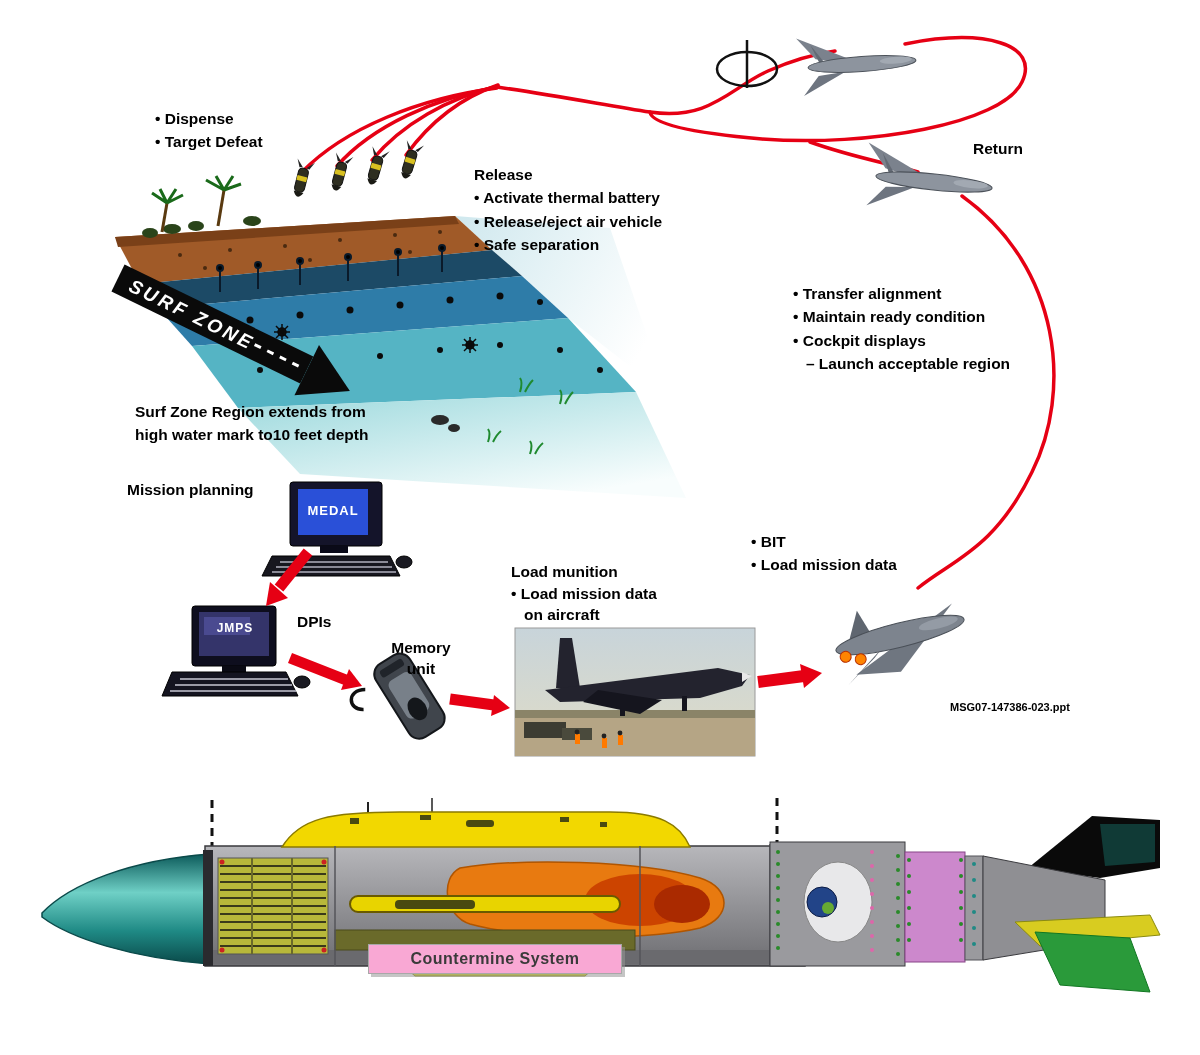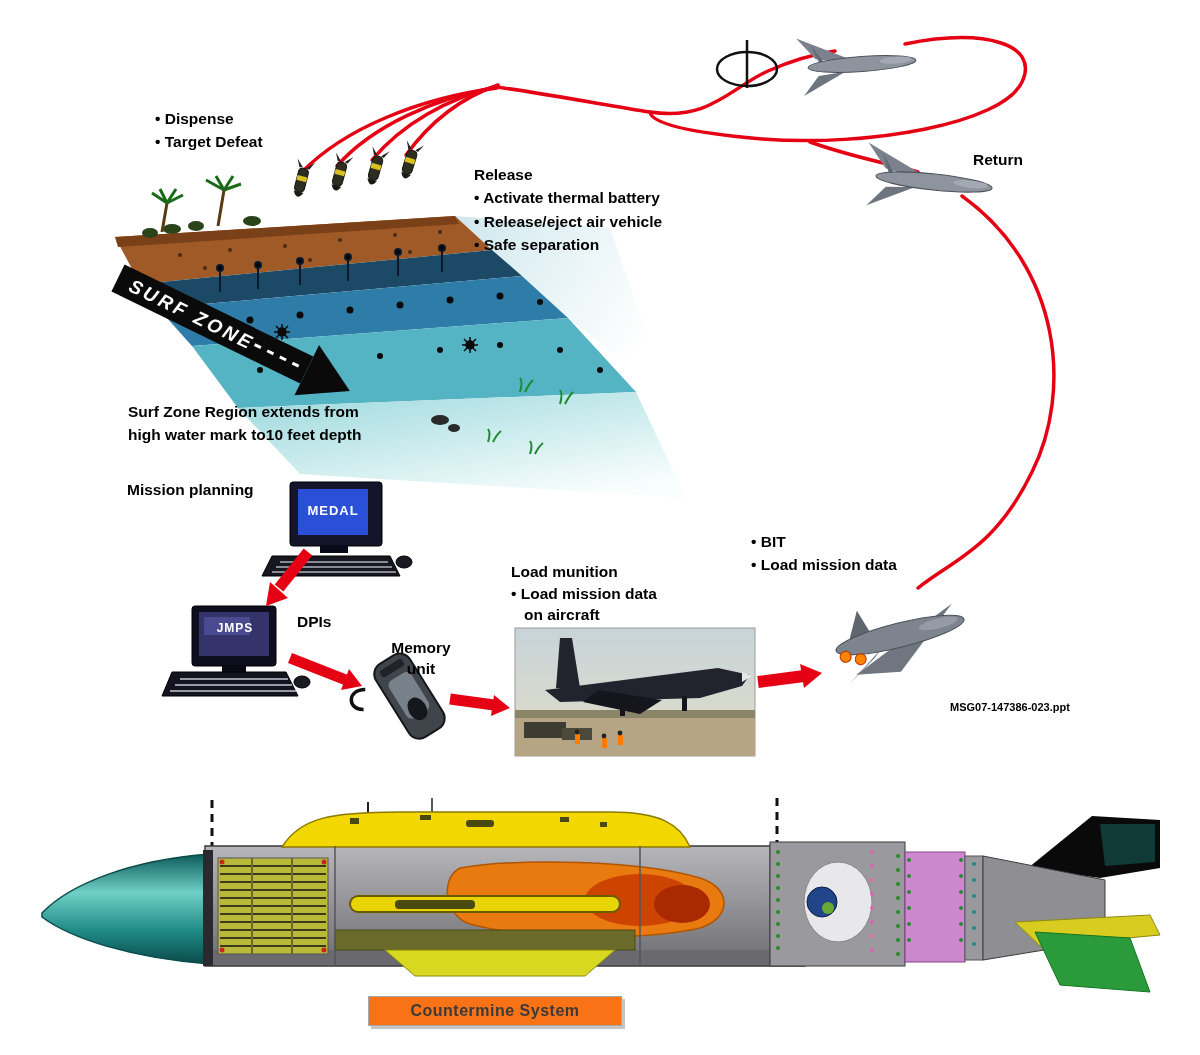--- a/index.html
+++ b/index.html
@@ -12,22 +12,22 @@
     position:absolute; color:#000; font-weight:bold; font-size:15.5px;
     line-height:1.5; white-space:pre-wrap;
   }
   .small { font-size:11px; line-height:1.2; }
   .center { text-align:center;margin-top:40px; }
   .screen-label {
     position:absolute; color:#ffffff; font-weight:bold; text-align:center;
     white-space:pre; letter-spacing:1px;
   }
   .cm-box {
-    position:absolute; left:368px; top:996px; width:252px; height:28px;
-    background:#f97316; border:1px solid #a8a8a8;
+    position:absolute; left:368px; top:944px; width:252px; height:28px;
+    background:#f9a8d4; border:1px solid #a8a8a8;
     box-shadow:3px 3px 0 rgba(150,150,150,.55);
     display:flex; align-items:center; justify-content:center;
     font-weight:bold; font-size:16px; color:#3a3a3a; letter-spacing:.5px;
   }
 </style>
 </head>
 <body>
 
 <div class="canvas">
 
@@ -417,24 +417,28 @@
 </svg>
 
 <div class="label" style="left:155px; top:74px;margin-top:33px;">• Dispense
 • Target Defeat</div>
 
 <div class="label" style="left:474px; top:126px;margin-top:37px;">Release
 • Activate thermal battery
 • Release/eject air vehicle
 • Safe separation</div>
 
-<div class="label" style="left:973px; top:148px;">Return</div>
-
-
-<div class="label" style="left:128px; top:400px;">Surf Zone Region extends from
+<div class="label" style="left:973px; top:137px;">Return</div>
+
+<div class="label" style="left:793px; top:282px;">• Transfer alignment
+• Maintain ready condition
+• Cockpit displays
+   – Launch acceptable region</div>
+
+<div class="label" style="left:135px; top:400px;">Surf Zone Region extends from
 high water mark to10 feet depth</div>
 
 <div class="label" style="left:127px; top:478px;">Mission planning</div>
 
 <div class="screen-label" style="left:298px; top:503px; width:70px; font-size:13px;">MEDAL</div>
 
 <div class="screen-label" style="left:200px; top:621px; width:70px; font-size:12px;">JMPS</div>
 
 <div class="label" style="left:297px; top:610px;">DPIs</div>
 

